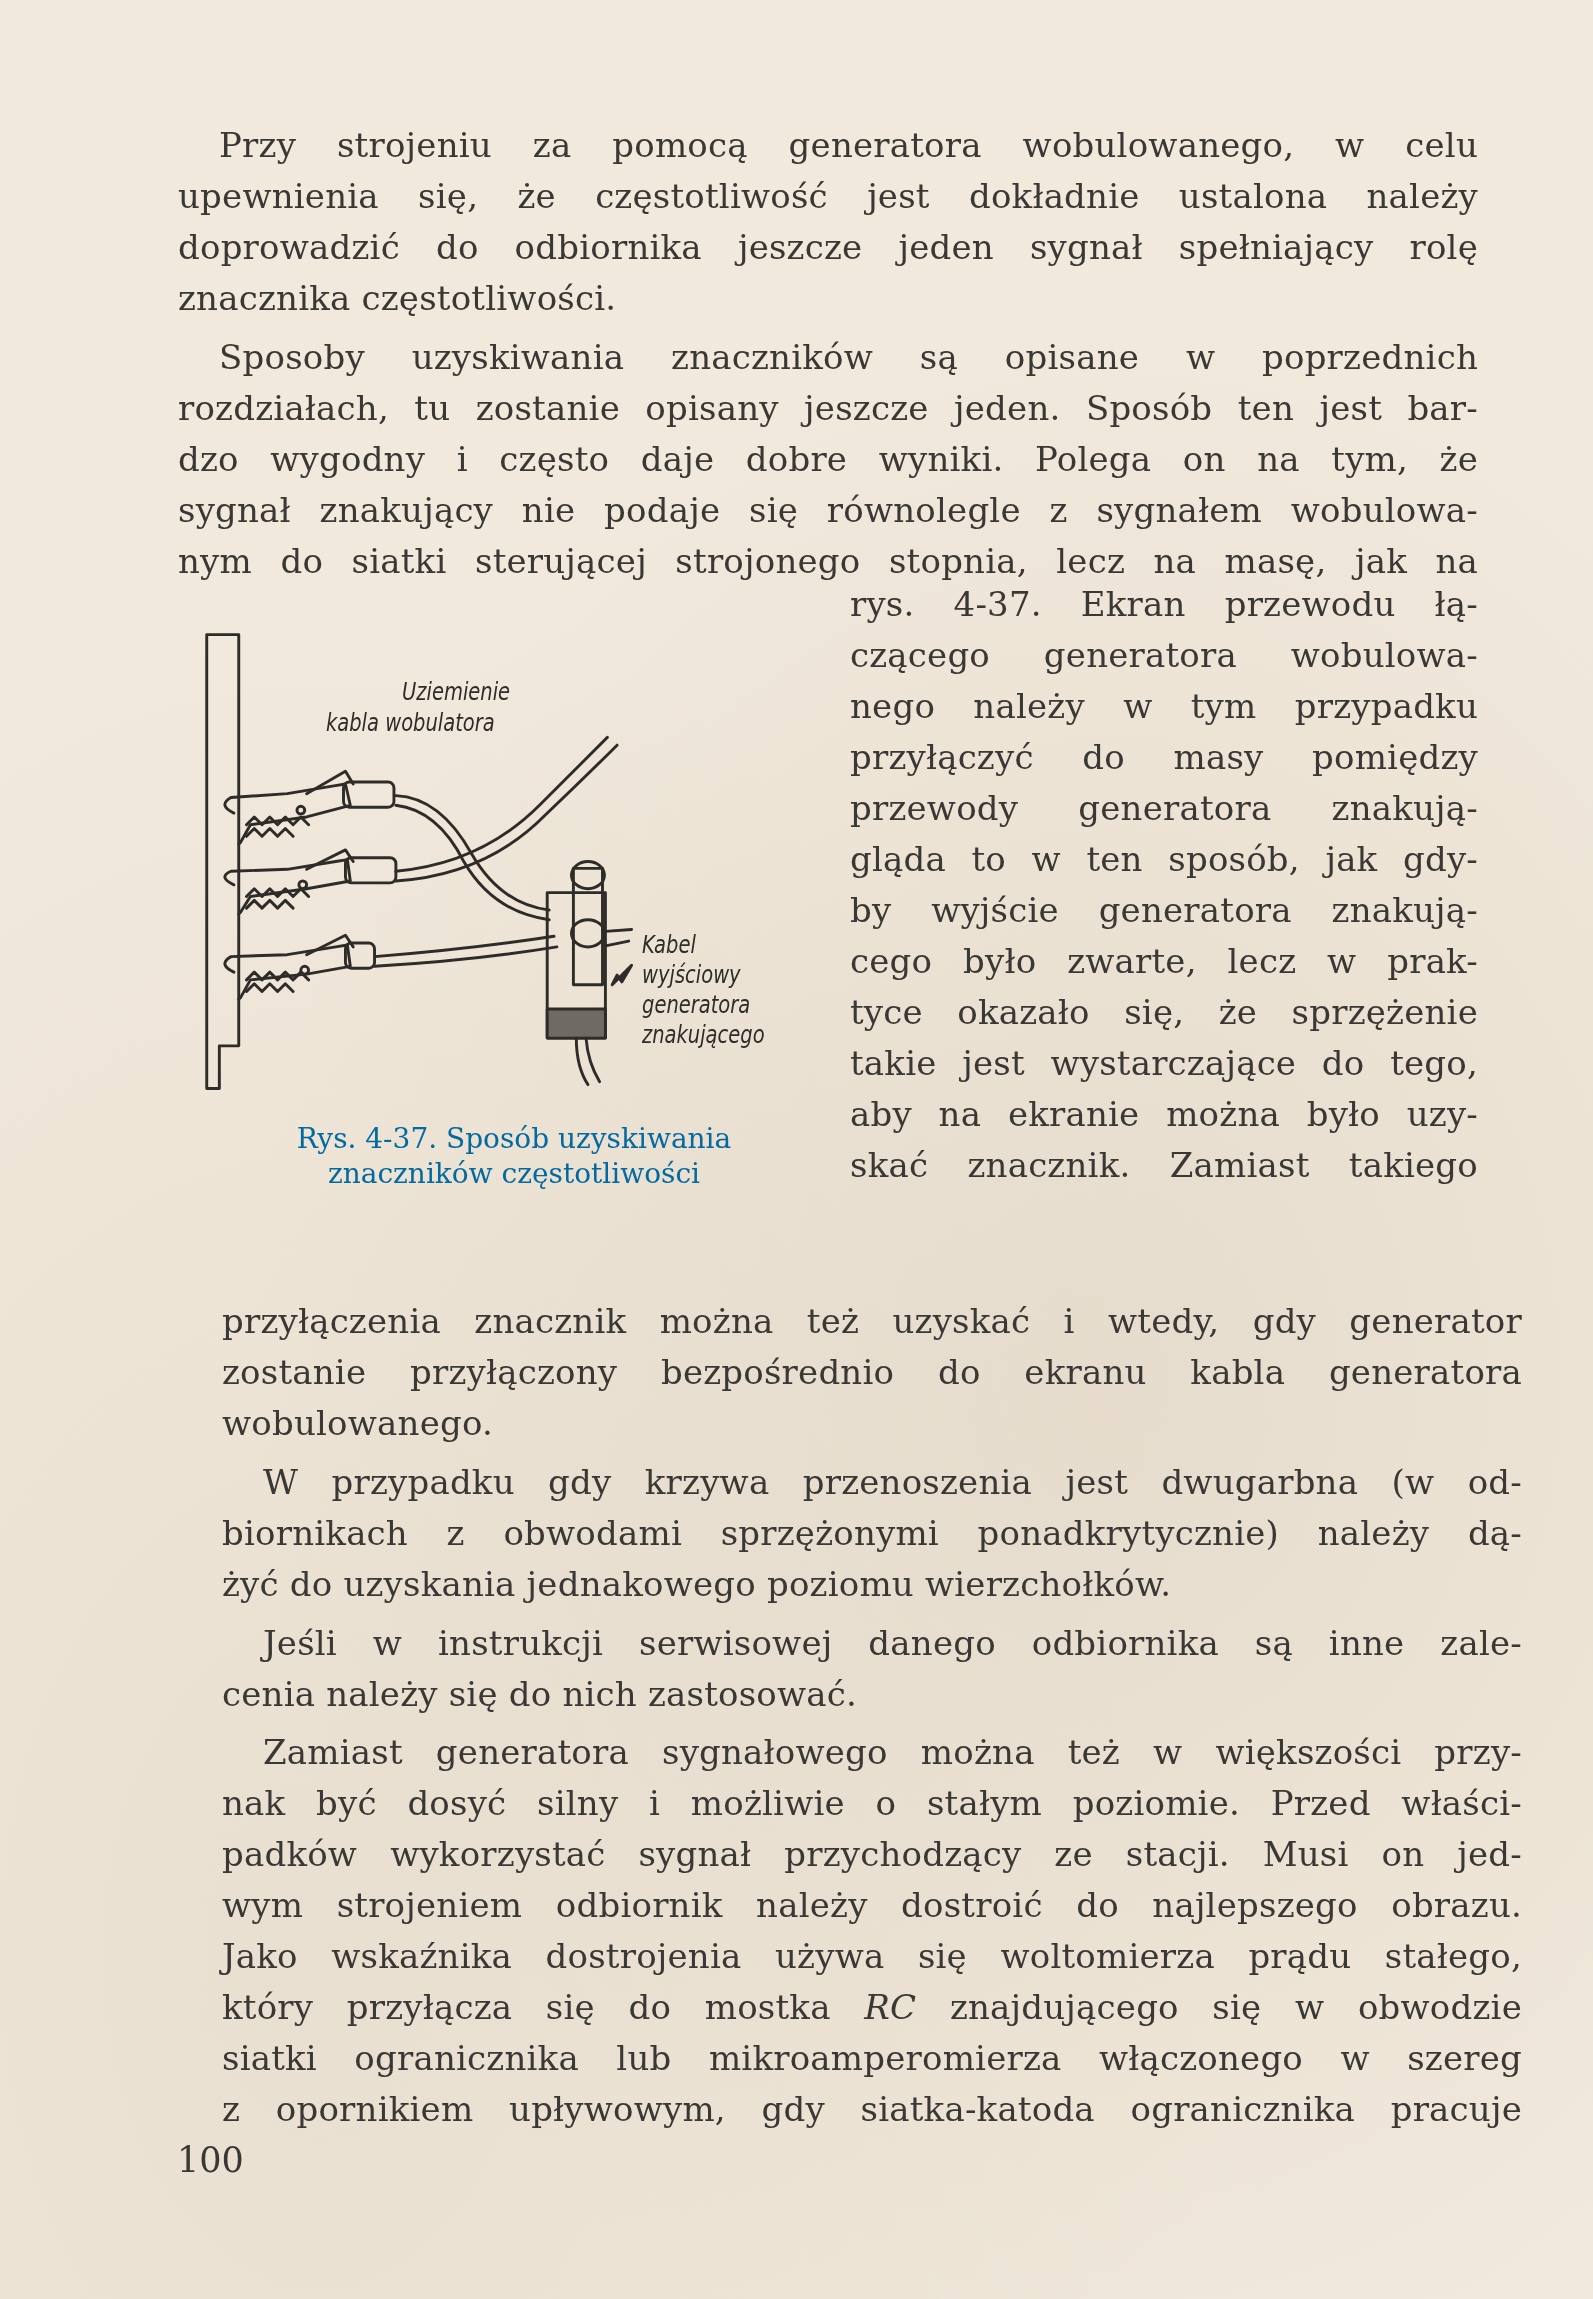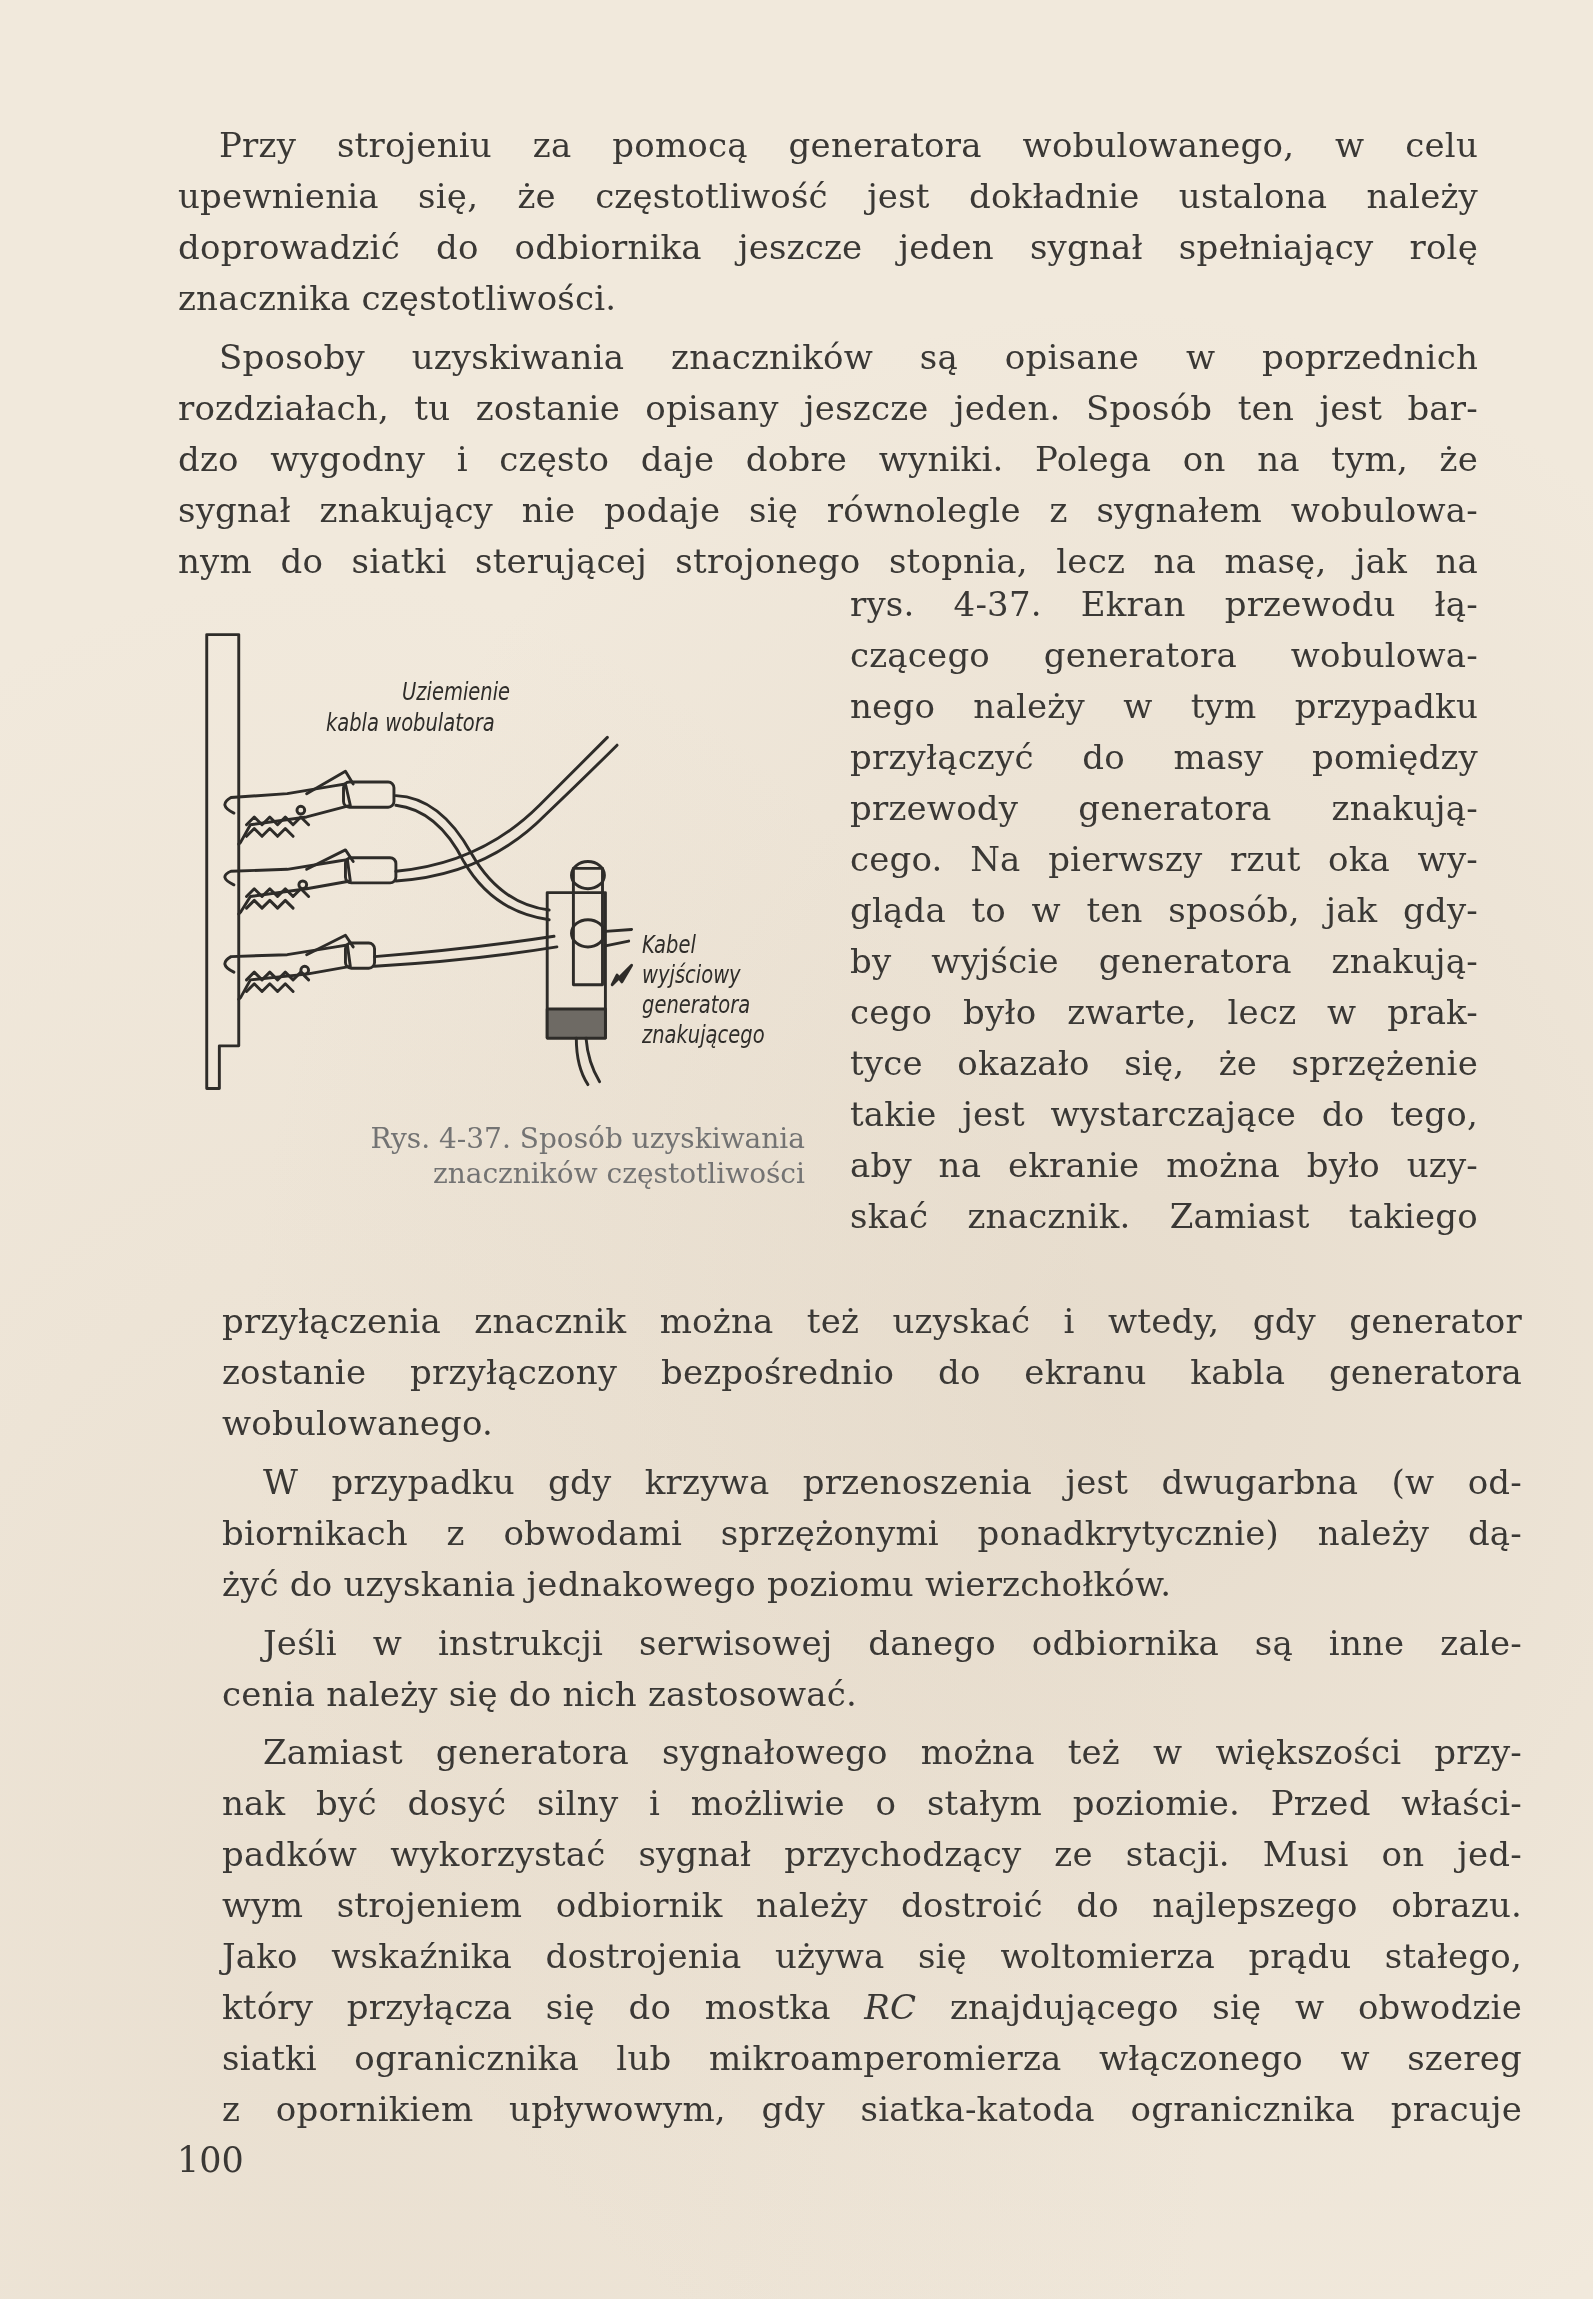--- a/index.html
+++ b/index.html
@@ -27,22 +27,22 @@
   #block2 { top: 1296px; margin-left: 44px; }
   .side { position: absolute; left: 850px; width: 628px; top: 579px; }
   .figure { position: absolute; left: 190px; top: 621px; width: 631px; height: 485px; }
   .figure svg { width: 631px; height: 485px; }
   .fig-label {
     position: absolute; font-family: "DejaVu Sans", "Liberation Sans", sans-serif;
     font-style: italic; font-size: 25px; line-height: 30px; color: #2e2c29;
     transform: scaleX(0.78); transform-origin: left top; white-space: nowrap;
   }
   .caption {
-    position: absolute; left: 223px; top: 1121px; width: 582px; text-align: right;
-    font-size: 28px; line-height: 35px; color: #737373;
+    position: absolute; left: 223px; top: 1121px; width: 582px; text-align: center;
+    font-size: 28px; line-height: 35px; color: #0369a1;
   }
   .pagenum { position: absolute; left: 177px; top: 2140px; font-size: 35px; color: #3a3835; }
   em { font-style: italic; }
 </style>
 </head>
 <body>
 
 <div class="page">
 
   <div id="block1" class="block">
@@ -56,21 +56,20 @@
     <div class="line">sygnał znakujący nie podaje się równolegle z sygnałem wobulowa-</div>
     <div class="line">nym do siatki sterującej strojonego stopnia, lecz na masę, jak na</div>
   </div>
 
   <div class="side">
     <div class="line">rys. 4-37. Ekran przewodu łą-</div>
     <div class="line">czącego generatora wobulowa-</div>
     <div class="line">nego należy w tym przypadku</div>
     <div class="line">przyłączyć do masy pomiędzy</div>
     <div class="line">przewody generatora znakują-</div>
-    <div class="line">cego. Na pierwszy rzut oka wy-</div>
     <div class="line">gląda to w ten sposób, jak gdy-</div>
     <div class="line">by wyjście generatora znakują-</div>
     <div class="line">cego było zwarte, lecz w prak-</div>
     <div class="line">tyce okazało się, że sprzężenie</div>
     <div class="line">takie jest wystarczające do tego,</div>
     <div class="line">aby na ekranie można było uzy-</div>
     <div class="line">skać znacznik. Zamiast takiego</div>
   </div>
 
   <div class="figure">

